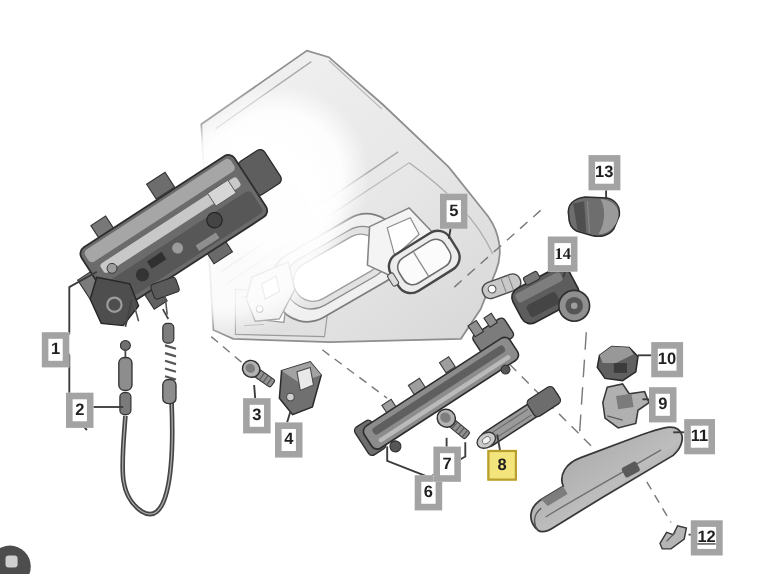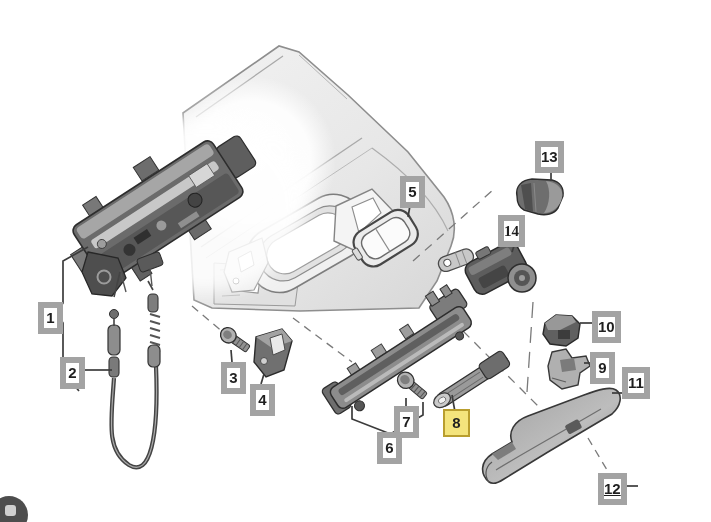--- a/index.html
+++ b/index.html
@@ -266,18 +266,18 @@
 <div class="part-label" style="left:38px;top:302px;">1</div>
 <div class="part-label" style="left:60px;top:357px;">2</div>
 <div class="part-label" style="left:221px;top:362px;">3</div>
 <div class="part-label" style="left:250px;top:384px;">4</div>
 <div class="part-label" style="left:400px;top:176px;">5</div>
 <div class="part-label" style="left:377px;top:432px;">6</div>
 <div class="part-label" style="left:394px;top:406px;">7</div>
 <div class="part-label highlight" style="left:443px;top:409px;">8</div>
 <div class="part-label" style="left:590px;top:352px;">9</div>
 <div class="part-label" style="left:592px;top:311px;">10</div>
-<div class="part-label" style="left:622px;top:367px;">11</div>
-<div class="part-label" style="left:598px;top:473px;text-decoration:underline;">12</div>
+<div class="part-label" style="left:622px;top:381px;">11</div>
+<div class="part-label" style="left:628px;top:473px;text-decoration:underline;">12</div>
 <div class="part-label" style="left:535px;top:141px;">13</div>
 <div class="part-label" style="left:498px;top:215px;font-family:Liberation Serif, serif;">14</div>
 
 </div>
 
 </body></html>

